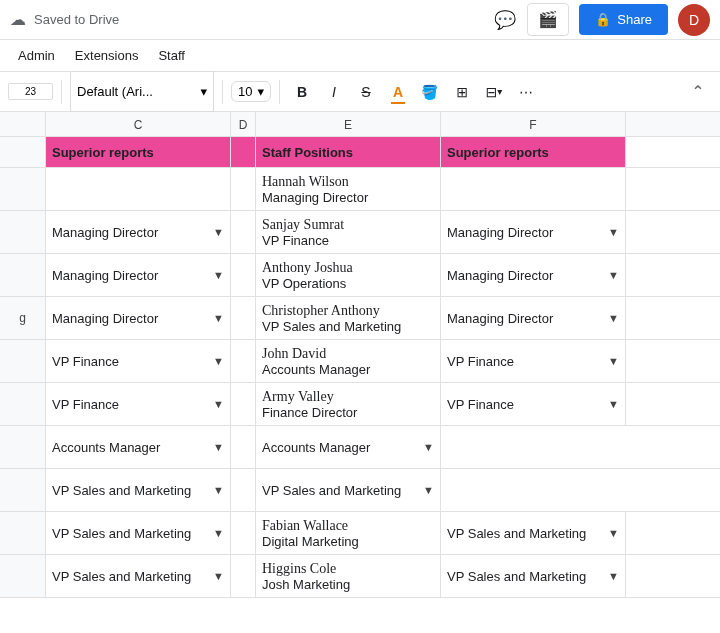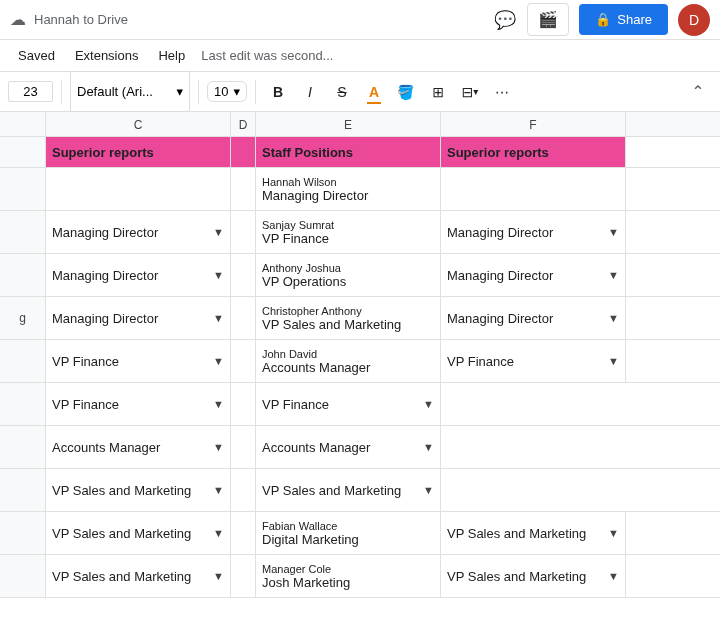--- a/index.html
+++ b/index.html
@@ -43,27 +43,27 @@
     .last-edit { color: #5f6368; font-size: 13px; margin-left: 4px; cursor: pointer; }
 
     
     .toolbar {
       display: flex; align-items: center; height: 40px;
       padding: 0 8px; background: #fff; border-bottom: 1px solid #e0e0e0;
       gap: 4px;
     }
     .cell-ref {
       border: 1px solid #dadce0; border-radius: 2px;
-      padding: 2px 6px; font-size: 13px; width: 45px;
+      padding: 2px 6px; font-size: 10px; width: 45px;
       text-align: center;
     }
     .divider-v { width: 1px; height: 24px; background: #e0e0e0; margin: 0 4px; }
     .font-name {
       border: 1px solid #dadce0; border-radius: 2px;
-      padding: 12px 6px; font-size: 13px; width: 120px; display: flex;
+      padding: 12px 6px; font-size: 13px; width: 144px; display: flex;
       align-items: center; justify-content: space-between; cursor: pointer;
     }
     .font-size-box {
       border: 1px solid #dadce0; border-radius: 6px;
       padding: 2px 6px; font-size: 13px; width: 40px;
       text-align: center; display: flex; align-items: center; justify-content: space-between; cursor: pointer;
     }
     .tb-btn {
       width: 28px; height: 28px; display: flex; align-items: center; justify-content: center;
       border-radius: 3px; cursor: pointer; font-size: 14px; color: #202124;
@@ -123,51 +123,50 @@
     
     .dropdown-cell {
       justify-content: space-between;
     }
     .drop-arrow {
       font-size: 11px; color: #444; margin-left: 4px; flex-shrink: 0;
     }
 
     
     .cell-two-line { display: flex; flex-direction: column; justify-content: center; }
-    .cell-name { font-size: 11px; color: #202124; }
+    .cell-name { font-size: 14px; color: #202124; font-family: Liberation Serif, serif; }
     .cell-role { font-size: 13px; color: #202124; }
   </style>
 </head>
 <body>
 
 <div class="top-bar">
   <div class="top-bar-left">
     <span class="cloud-icon">☁</span>
-    <span class="saved-text">Hannah to Drive</span>
+    <span class="saved-text">Saved to Drive</span>
   </div>
   <div class="top-bar-right">
     <span class="chat-icon">💬</span>
     <button class="meet-btn">
       <span style="font-size:16px;">🎬</span>
     </button>
     <button class="share-btn">
       <span>🔒</span>
       <span>Share</span>
     </button>
     <div class="avatar-circle">
       <span>D</span>
     </div>
   </div>
 </div>
 
 <div class="menu-bar">
-  <span class="menu-item">Saved</span>
+  <span class="menu-item">Admin</span>
   <span class="menu-item">Extensions</span>
-  <span class="menu-item">Help</span>
-  <span class="last-edit">Last edit was second...</span>
+  <span class="menu-item">Staff</span>
 </div>
 
 <div class="toolbar">
   <div class="cell-ref">23</div>
   <div class="divider-v"></div>
   <div class="font-name">
     <span>Default (Ari...</span>
     <span>▾</span>
   </div>
   <div class="divider-v"></div>
@@ -309,20 +308,26 @@
           <span class="drop-arrow">▼</span>
         </div>
       </div>
       <div class="sheet-row">
         <div class="row-num"></div>
         <div class="cell cell-c dropdown-cell">
           <span>VP Finance</span>
           <span class="drop-arrow">▼</span>
         </div>
         <div class="cell cell-d"></div>
+        <div class="cell cell-e">
+          <div class="cell-two-line">
+            <span class="cell-name">Army Valley</span>
+            <span class="cell-role">Finance Director</span>
+          </div>
+        </div>
         <div class="cell cell-f dropdown-cell">
           <span>VP Finance</span>
           <span class="drop-arrow">▼</span>
         </div>
       </div>
       <div class="sheet-row">
         <div class="row-num"></div>
         <div class="cell cell-c dropdown-cell">
           <span>Accounts Manager</span>
           <span class="drop-arrow">▼</span>
@@ -365,21 +370,21 @@
       </div>
       <div class="sheet-row">
         <div class="row-num"></div>
         <div class="cell cell-c dropdown-cell">
           <span>VP Sales and Marketing</span>
           <span class="drop-arrow">▼</span>
         </div>
         <div class="cell cell-d"></div>
         <div class="cell cell-e">
           <div class="cell-two-line">
-            <span class="cell-name">Manager Cole</span>
+            <span class="cell-name">Higgins Cole</span>
             <span class="cell-role">Josh Marketing</span>
           </div>
         </div>
         <div class="cell cell-f dropdown-cell">
           <span>VP Sales and Marketing</span>
           <span class="drop-arrow">▼</span>
         </div>
       </div>
     </div>
 </div>

